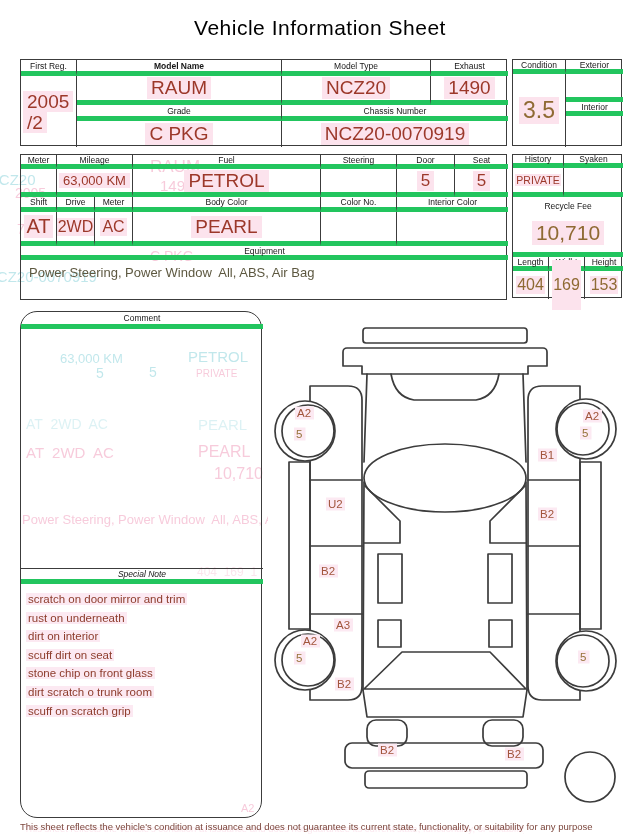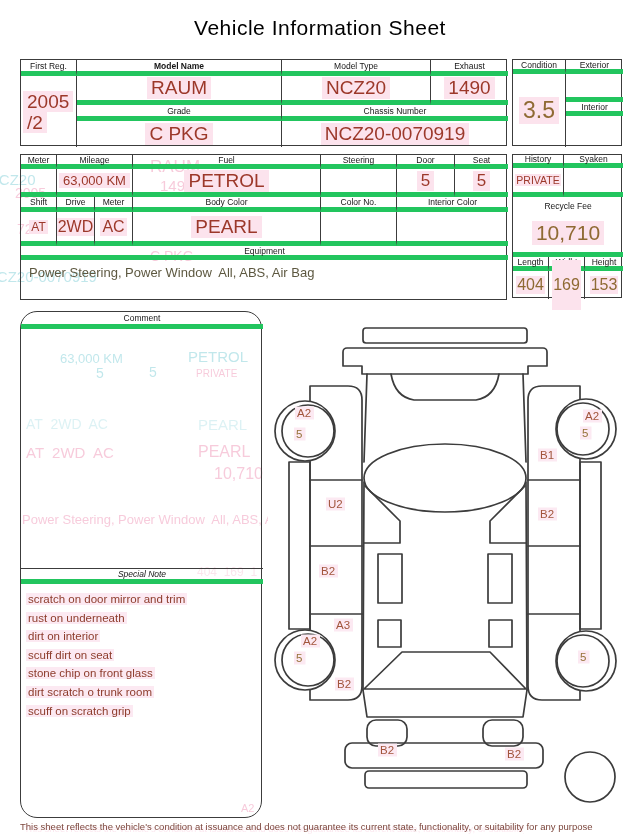--- a/index.html
+++ b/index.html
@@ -138,21 +138,21 @@
   <div class="cell hdr br bb" style="left:376px;top:0;width:58px;height:14px;">Door</div>
   <div class="cell br bb red" style="left:376px;top:14px;width:58px;height:28px;font-size:17px;">
       <span class="hl">5</span>
     </div>
   <div class="cell hdr bb" style="left:434px;top:0;width:53px;height:14px;">Seat</div>
   <div class="cell bb red" style="left:434px;top:14px;width:53px;height:28px;font-size:17px;">
       <span class="hl">5</span>
     </div>
 
   <div class="cell hdr br bb" style="left:0;top:42px;width:36px;height:15px;">Shift</div>
-  <div class="cell br bb red" style="left:0;top:57px;width:36px;height:34px;font-size:12px;">
+  <div class="cell br bb red" style="left:0;top:57px;width:36px;height:34px;font-size:20px;">
       <span class="hl" style="padding:0 2px;">AT</span>
     </div>
   <div class="cell hdr br bb" style="left:36px;top:42px;width:38px;height:15px;">Drive</div>
   <div class="cell br bb red" style="left:36px;top:57px;width:38px;height:34px;font-size:16px;">
       <span class="hl" style="padding:0 1px;">2WD</span>
     </div>
   <div class="cell hdr br bb" style="left:74px;top:42px;width:38px;height:15px;">Meter</div>
   <div class="cell br bb red" style="left:74px;top:57px;width:38px;height:34px;font-size:16px;">
       <span class="hl" style="padding:0 2px;">AC</span>
     </div>

